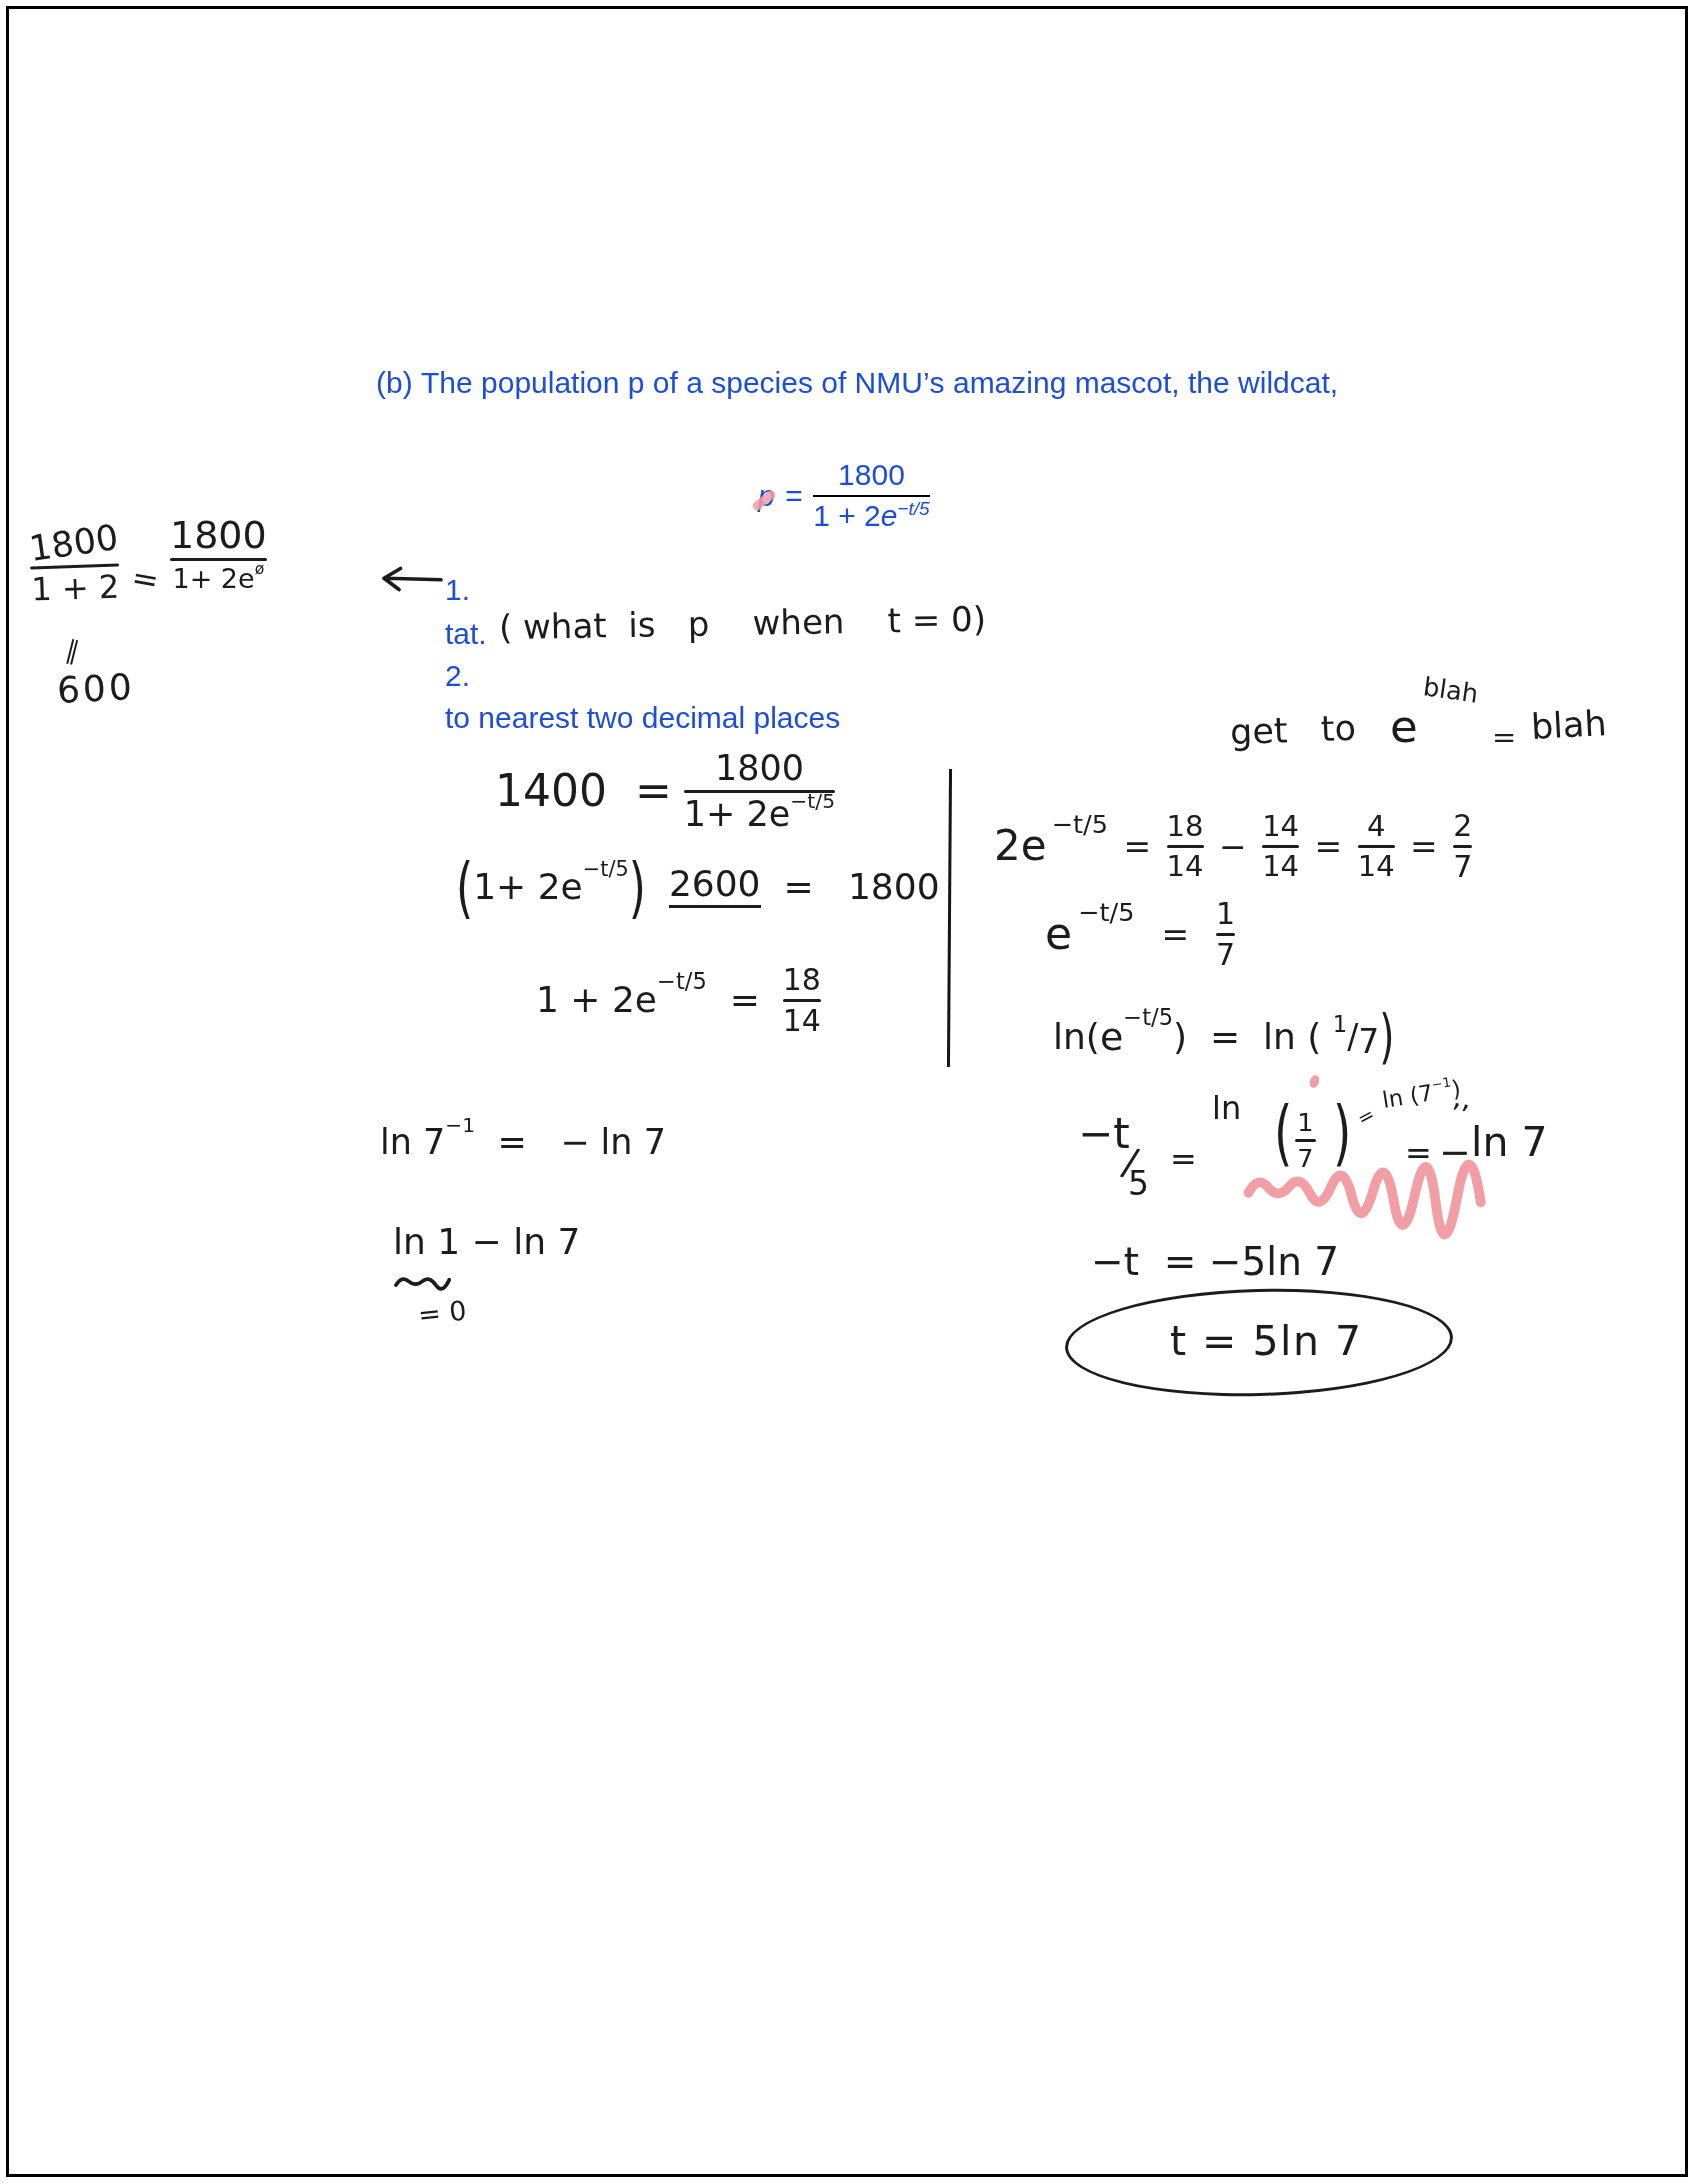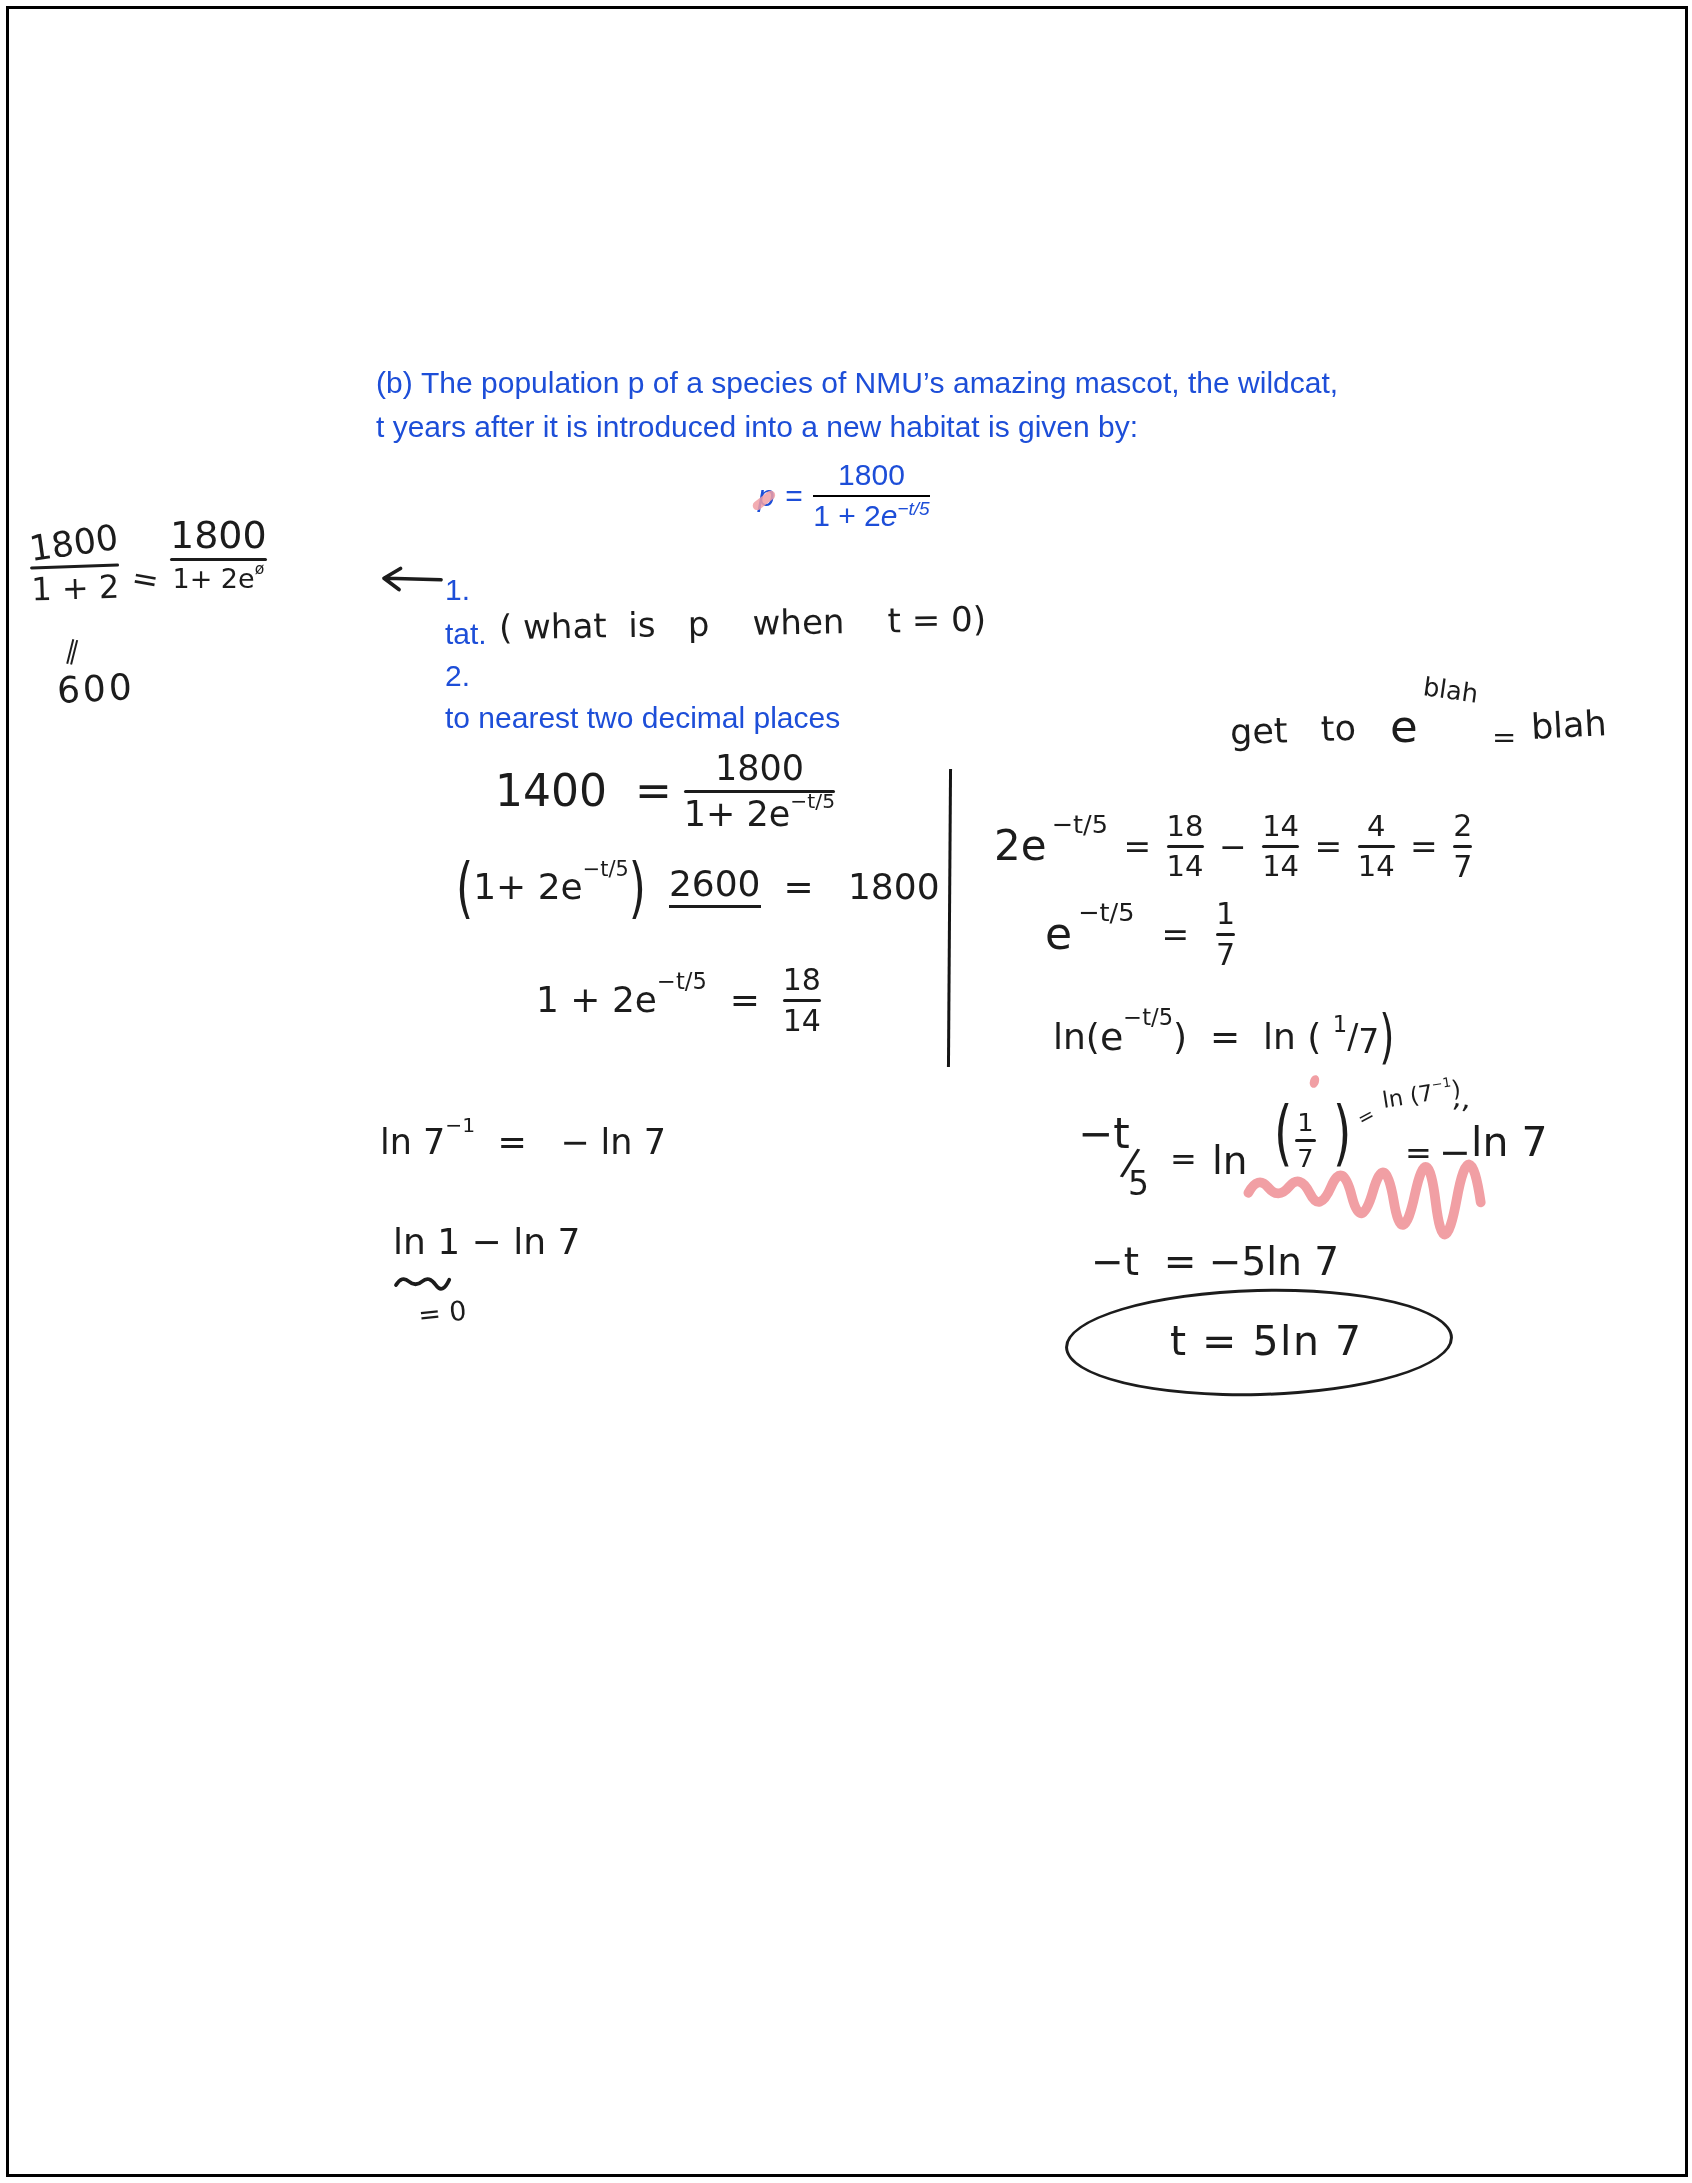--- a/index.html
+++ b/index.html
@@ -22,21 +22,20 @@
   .ellipse{position:absolute;border:3px solid #1c1c1c;border-radius:50%;}
   svg{position:absolute;overflow:visible;}
 </style>
 </head>
 <body>
 
 <div class="page">
   <div class="bord"></div>
 
   <div class="print" style="left:376px;top:366px;font-size:30px">(b) The population p of a species of NMU’s amazing mascot, the wildcat,</div>
-  <div class="print" style="left:376px;top:410px;font-size:30px">t years after it is introduced into a new habitat is given by:</div>
 
   <div class="print hrow" style="left:758px;top:460px;font-size:30px;gap:10.5px;align-items:center">
     <span class="pit">p</span>
     <span>=</span>
     <span class="pfrac">
       <span>1800</span>
       <span class="pbar"></span>
       <span><span>1 + 2</span><span class="pit">e</span><span class="pexp pit">−t/5</span></span>
     </span>
   </div>
@@ -144,21 +143,21 @@
     <span style="font-size:33px">/</span>
     <span style="font-size:33px;position:relative;top:4.5px">7</span>
     <span class="tp" style="font-size:39px">)</span>
   </div>
   <div class="pinkshape" style="left:1310px;top:1075px;width:9px;height:12.8px;border-radius:50%;transform:rotate(18deg)"></div>
 
   <div class="hw" style="left:1078px;top:1113px;font-size:42px">−t</div>
   <div class="hw" style="left:1124px;top:1143px;font-size:38px;transform:rotate(15deg)">/</div>
   <div class="hw" style="left:1128px;top:1167px;font-size:33px">5</div>
   <div class="hw" style="left:1170px;top:1143px;font-size:32px">=</div>
-  <div class="hw" style="left:1212px;top:1141px;font-size:39px">ln</div>
+  <div class="hw" style="left:1212px;top:1092px;font-size:32px">ln</div>
   <div class="hw tp" style="left:1274px;top:1109px;font-size:47px">(</div>
   <div class="hw hfrac" style="left:1295px;top:1110px;font-size:25.6px">
     <span>1</span>
     <span class="hbar" style="width:21px"></span>
     <span>7</span>
   </div>
   <div class="hw tp" style="left:1333px;top:1109px;font-size:47px">)</div>
   <div class="hw" style="left:1358px;top:1107px;font-size:19.6px;transform:rotate(-28deg)">=</div>
   <div class="hw" style="left:1382px;top:1083px;font-size:22.6px;transform:rotate(-9deg)"><span>ln (7</span><span class="hexp">−1</span><span>)</span></div>
   <div class="hw" style="left:1405px;top:1137px;font-size:32px">=</div>

